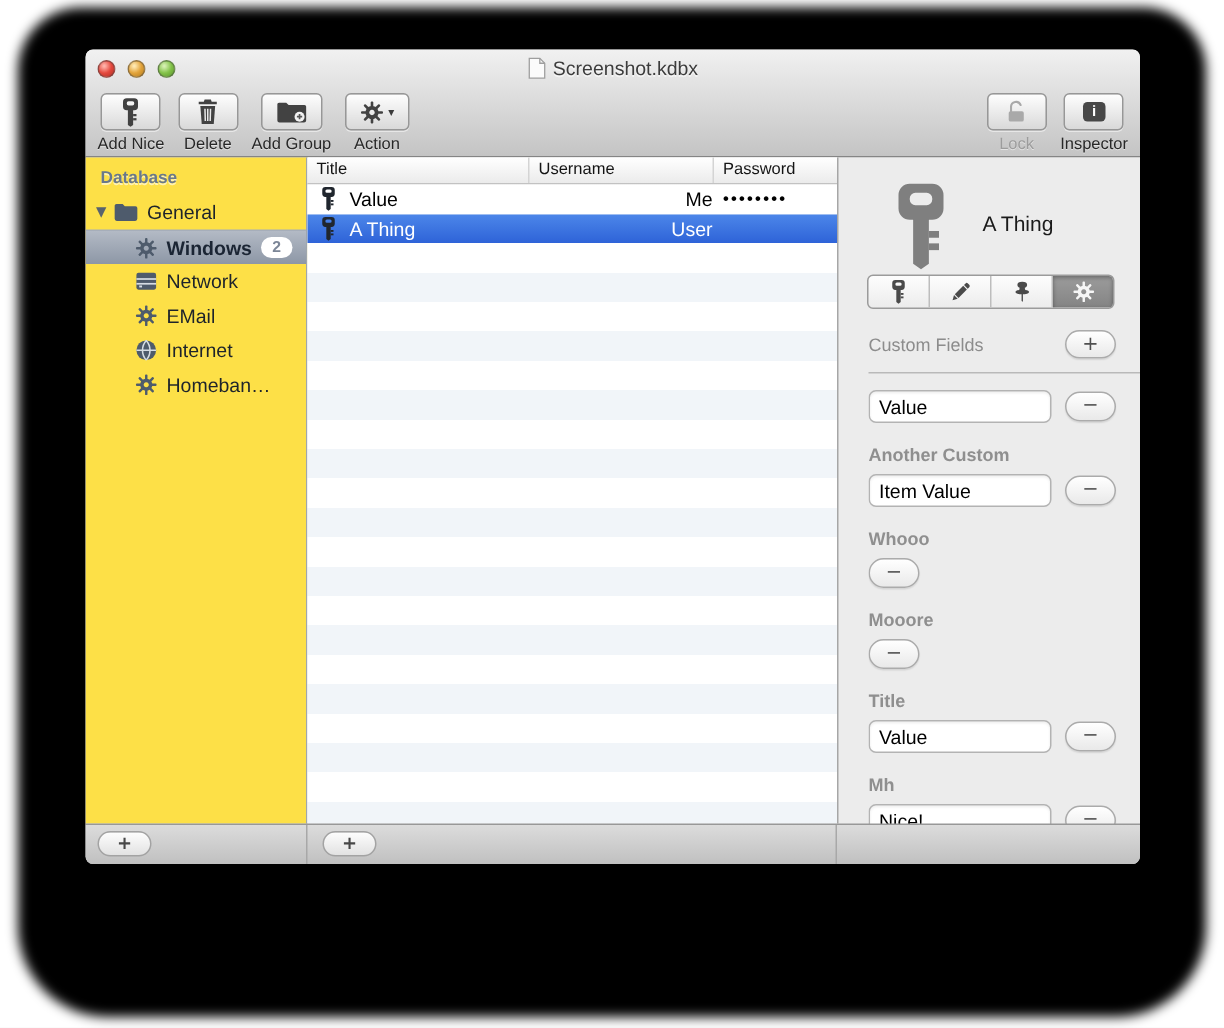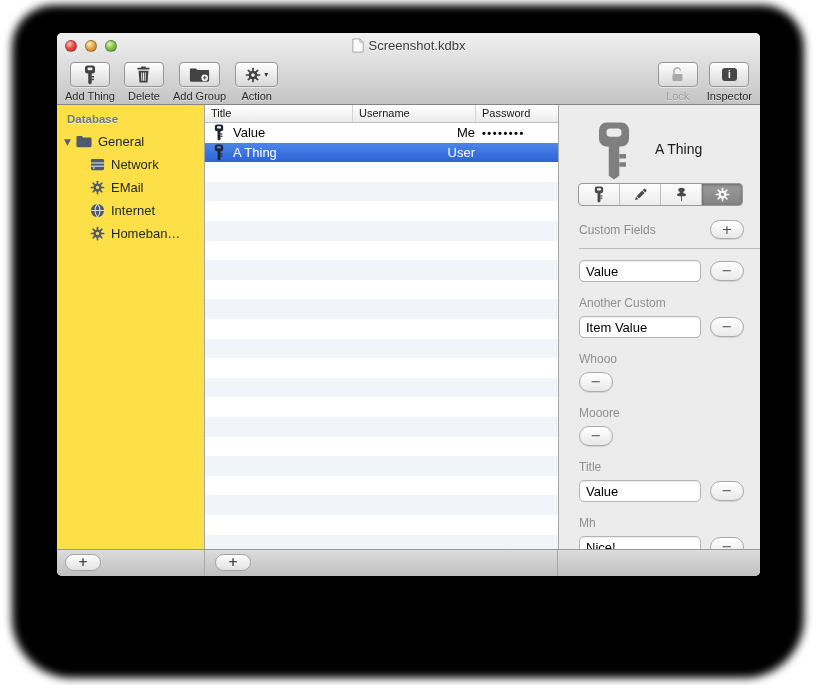--- a/index.html
+++ b/index.html
@@ -90,21 +90,21 @@
   .cf-head { position:absolute; top:115px; left:20px; right:16px; display:flex;
     align-items:center; justify-content:space-between;gap:23px; }
   .cf-label { font-size:12px; color:#8c8c8c; }
   .pill { width:34px; height:19px; border:1px solid #ababab; border-radius:10px;
     background:linear-gradient(#fff,#e9e9e9); color:#4f4f4f; font-size:13px; line-height:17px;
     text-align:center; box-shadow:0 1px 1px rgba(0,0,0,.1); cursor:default; }
   .cf-divider { position:absolute; top:143px; left:20px; right:0; height:1px; background:#b9b9b9; }
   .fields { position:absolute; top:144px; left:20px; right:12px; height:311px;
     overflow:hidden; padding-top:11px; }
   .fgroup { margin-bottom:15px; }
-  .flabel { display:block; font-size:12px; color:#8f8f8f; height:13px; line-height:13px; margin-bottom:6px; }
+  .flabel { display:block; font-size:12px; color:#8f8f8f; height:13px; line-height:13px; margin-bottom:6px;font-weight:bold; }
   .frow { display:flex; align-items:center; gap:9px; }
   .finput { width:122px; height:22px; border:1px solid #b3b3b3; border-radius:5px; padding:0 6px;
     font-size:13px; color:#000; background:#fff; font-family:inherit;
     box-shadow:inset 0 1px 2px rgba(0,0,0,.08); outline:none; }
   .minus-pill { width:34px; height:20px; border:1px solid #ababab; border-radius:10px;
     background:linear-gradient(#fff,#e9e9e9); color:#555; font-size:13px; line-height:18px;
     text-align:center; box-shadow:0 1px 1px rgba(0,0,0,.1); cursor:default; }
 
   
   .bottombar { position:absolute; left:0; right:0; bottom:0; height:27px;
@@ -142,21 +142,21 @@
       <div class="tb-item">
         <span class="tb-btn">
             <span style="display:flex;">
           <svg width="12" height="20" viewBox="0 0 24 40" fill="currentColor">
                 <path fill-rule="evenodd" d="M7 1h10a5 5 0 0 1 5 5v6a5 5 0 0 1-5 5h-1.5v19.5L12 39l-3.5-2.5V17H7a5 5 0 0 1-5-5V6a5 5 0 0 1 5-5zM9.5 5h5A2.5 2.5 0 0 1 17 7.5V8a2.5 2.5 0 0 1-2.5 2.5h-5A2.5 2.5 0 0 1 7 8v-.5A2.5 2.5 0 0 1 9.5 5z"></path>
                 <rect x="15.5" y="22" width="4.5" height="3"></rect>
                 <rect x="15.5" y="27.5" width="4.5" height="3"></rect>
               </svg>
         </span>
           </span>
-        <span class="tb-label">Add Thing</span>
+        <span class="tb-label">Add Nice</span>
       </div>
       <div class="tb-item">
         <span class="tb-btn">
             <span style="display:flex;">
           <svg width="17" height="19" viewBox="0 0 22 24">
                 <g fill="currentColor">
                   <path d="M8.3 1.5h5.4l.7 1.8h4.4v2.2H3.2V3.3h4.4z"></path>
                   <path d="M4.6 7h12.8l-1.2 15.5H5.8z"></path>
                 </g>
                 <g stroke="#e8e8e8" stroke-width="1.3" fill="none">
@@ -228,20 +228,39 @@
       <div class="sb-header">Database</div>
       <div class="sb-row group">
         <span class="tri glyph">▼</span>
         <span class="sb-icon">
           <svg width="16" height="13" viewBox="0 0 18 14">
               <path fill="currentColor" d="M.5 2.2C.5 1.4 1.1.8 1.9.8h4.6l1.6 1.7h8a1.4 1.4 0 0 1 1.4 1.4v8a1.6 1.6 0 0 1-1.6 1.6H2.1A1.6 1.6 0 0 1 .5 11.9z"></path>
             </svg>
         </span>
         <span>General</span>
       </div>
+      <div class="sb-row child selected">
+        <span class="sb-icon">
+          <svg width="15" height="15" viewBox="0 0 24 24">
+              <g fill="currentColor">
+                <rect x="10.7" y="1" width="2.6" height="6" rx="1"></rect>
+                <rect x="10.7" y="1" width="2.6" height="6" rx="1" transform="rotate(45 12 12)"></rect>
+                <rect x="10.7" y="1" width="2.6" height="6" rx="1" transform="rotate(90 12 12)"></rect>
+                <rect x="10.7" y="1" width="2.6" height="6" rx="1" transform="rotate(135 12 12)"></rect>
+                <rect x="10.7" y="1" width="2.6" height="6" rx="1" transform="rotate(180 12 12)"></rect>
+                <rect x="10.7" y="1" width="2.6" height="6" rx="1" transform="rotate(225 12 12)"></rect>
+                <rect x="10.7" y="1" width="2.6" height="6" rx="1" transform="rotate(270 12 12)"></rect>
+                <rect x="10.7" y="1" width="2.6" height="6" rx="1" transform="rotate(315 12 12)"></rect>
+                <path fill-rule="evenodd" d="M12 5.5a6.5 6.5 0 1 0 .01 0zm0 3.8a2.7 2.7 0 1 1-.01 0z"></path>
+              </g>
+            </svg>
+        </span>
+        <span>Windows</span>
+        <span class="badge">2</span>
+      </div>
       <div class="sb-row child">
         <span class="sb-icon">
           <svg width="15" height="15" viewBox="0 0 16 16">
               <rect x="1" y="2" width="14" height="12" rx="1.5" fill="currentColor"></rect>
               <rect x="1" y="5.8" width="14" height="1.2" fill="#d6dde4"></rect>
               <rect x="1" y="9.2" width="14" height="1.2" fill="#d6dde4"></rect>
               <rect x="3" y="11" width="2" height="1.4" fill="#d6dde4"></rect>
             </svg>
         </span>
         <span>Network</span>

